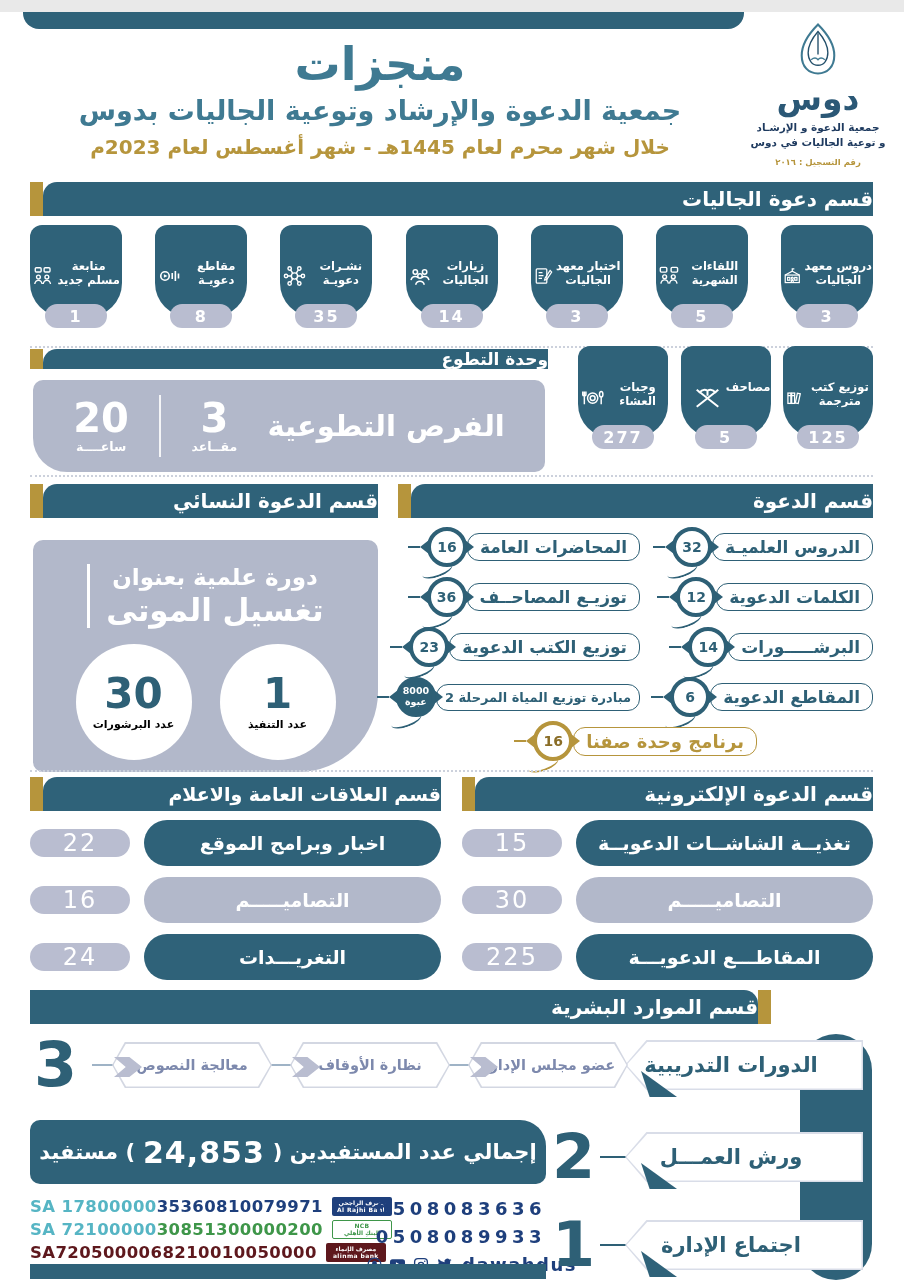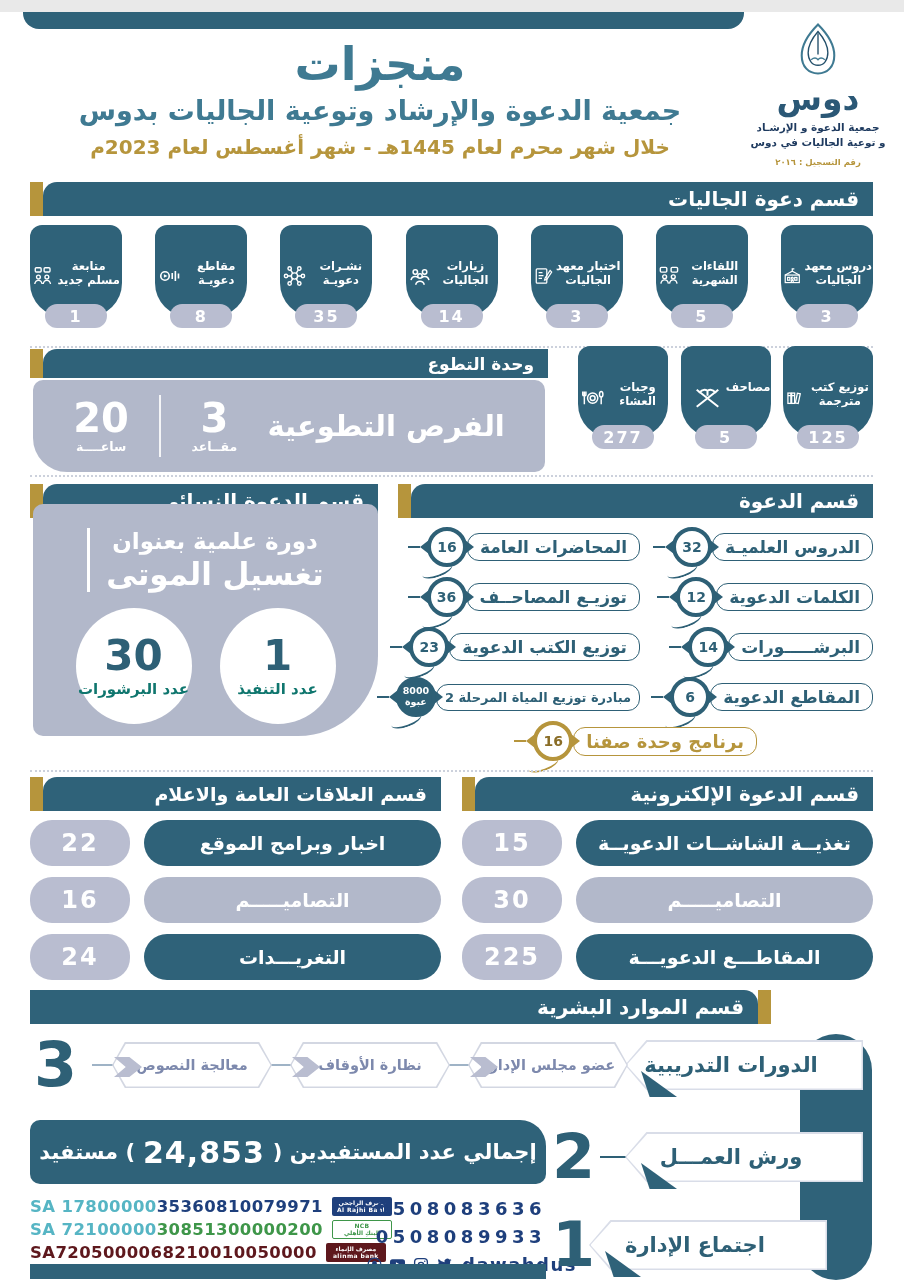--- a/index.html
+++ b/index.html
@@ -10,21 +10,21 @@
   }
   *{box-sizing:border-box;margin:0;padding:0}
   html,body{background:#e9e9e9}
   body{font-family:"DejaVu Sans", sans-serif;}
   .page{position:relative;width:904px;height:1280px;background:#fff;margin:12px auto;overflow:hidden;direction:rtl}
 
   
   .abs{position:absolute}
   .sec-head{display:flex;height:34px}
   .sh-bar{flex:1;background:var(--teal);color:#fff;font-weight:bold;font-size:20px;
-          display:flex;align-items:center;padding:0 14px;border-radius:14px 0 0 0;justify-content:flex-start}
+          display:flex;align-items:center;padding:0 0;border-radius:14px 0 0 0;justify-content:flex-start}
   .sh-gold{width:13px;background:var(--gold)}
   .dotline{position:absolute;border-top:2px dotted #ccd1dc;height:0}
 
   
   .top-strip{position:absolute;left:23px;top:0;width:721px;height:17px;background:var(--teal);border-radius:0 0 16px 16px}
   .hdr{position:absolute;left:30px;top:26px;width:700px;text-align:center}
   .hdr h1{font-size:46px;color:var(--teal-title);font-weight:bold;line-height:1.15}
   .hdr h2{font-size:27px;color:var(--teal-title);font-weight:bold;margin-top:4px}
   .hdr .period{font-size:20px;color:var(--gold);font-weight:bold;margin-top:9px}
   .logo{position:absolute;left:742px;top:10px;width:152px;text-align:center}
@@ -46,30 +46,30 @@
   
   .vol-panel{position:absolute;left:33px;top:368px;width:512px;height:92px;background:var(--gray);
              border-radius:10px 10px 10px 34px;display:flex;align-items:center;justify-content:space-evenly;padding:0 10px}
   .vol-title{color:#fff;font-weight:bold;font-size:29px}
   .vstat{text-align:center;color:#fff;font-weight:bold}
   .vstat .vn{font-size:40px;line-height:1}
   .vstat .vl{font-size:12.5px;margin-top:1px}
   .vdiv{width:2px;height:62px;background:#fff;opacity:.85}
 
   
-  .wpanel{position:absolute;left:33px;top:492px;width:345px;height:232px;background:var(--gray);
+  .wpanel{position:absolute;left:33px;top:528px;width:345px;height:232px;background:var(--gray);
           border-radius:10px 10px 80px 10px;text-align:center}
   .course{display:inline-block;margin-top:24px;border-left:3px solid #fff;padding-left:16px;text-align:center}
   .course .c1{color:#fff;font-weight:bold;font-size:23px}
   .course .c2{color:#fff;font-weight:bold;font-size:31px;margin-top:2px}
   .wcircles{display:flex;justify-content:center;gap:28px;margin-top:16px}
   .wcircle{width:116px;height:116px;background:#fff;border-radius:50%;
            display:flex;flex-direction:column;align-items:center;justify-content:center}
   .wcircle .wn{font-size:42px;font-weight:bold;color:var(--teal-text);line-height:1}
-  .wcircle .wl{font-size:15px;font-weight:bold;color:#0f766e;margin-top:3px}
+  .wcircle .wl{font-size:11px;font-weight:bold;color:#000000;margin-top:3px}
 
   
   .dcol{position:absolute;display:flex;flex-direction:column;gap:8px}
   .ditem{display:flex;align-items:center;height:42px}
   .ibox{border:1.5px solid var(--teal-text);border-radius:12px;padding:3px 12px;color:var(--teal-text);
         font-weight:bold;font-size:17px;background:#fff;white-space:nowrap}
   .ibox.small{font-size:13px;padding:5px 8px}
   .badge{position:relative;width:54px;height:44px;flex:none;margin-right:-7px}
   .badge::before{content:"";position:absolute;right:0;top:50%;transform:translateY(-50%);
                  border-top:7px solid transparent;border-bottom:7px solid transparent;border-left:9px solid var(--teal-text)}
@@ -88,21 +88,21 @@
   .gold-item .ring{border-color:var(--gold);color:#8a6d26}
   .gold-item .arc{border-bottom-color:var(--gold)}
   .gold-item .stub{background:var(--gold)}
 
   
   .prow{display:flex;align-items:center;height:46px;gap:14px}
   .pbar{flex:1;height:46px;border-radius:23px;display:flex;align-items:center;justify-content:center;
         color:#fff;font-weight:bold;font-size:19px}
   .pbar.teal{background:var(--teal)}
   .pbar.gray{background:var(--gray)}
-  .pnum{width:100px;height:46px;background:var(--pill);border-radius:22px;color:#fff;font-weight:bold;
+  .pnum{width:100px;height:28px;background:var(--pill);border-radius:22px;color:#fff;font-weight:normal;
         font-size:24px;display:flex;align-items:center;justify-content:center;letter-spacing:2px}
 
   
   .bracket{position:absolute;left:800px;top:1022px;width:72px;height:246px;background:var(--teal);border-radius:36px}
   .hline{position:absolute;height:2px;background:var(--teal-text)}
   .harrow{position:absolute;width:238px;height:50px;z-index:3}
   .aout{position:absolute;inset:0;background:#d9dde8;clip-path:polygon(0 50%,9% 0,100% 0,100% 100%,9% 100%)}
   .ain{position:absolute;inset:1.5px;background:#fff;clip-path:polygon(0 50%,9% 0,100% 0,100% 100%,9% 100%);
        display:flex;align-items:center;justify-content:center;color:var(--teal-text);font-weight:bold;font-size:21px;padding-right:26px}
   .anotch{position:absolute;left:16px;bottom:-7px;width:36px;height:26px;background:var(--teal);
@@ -238,21 +238,21 @@
         <circle cx="8" cy="13" r="1.8"></circle>
           <circle cx="16" cy="13" r="1.8"></circle>
         <path d="M4.5 19.6c.4-2.3 1.9-3.5 3.5-3.5s3.1 1.2 3.5 3.5M12.5 19.6c.4-2.3 1.9-3.5 3.5-3.5s3.1 1.2 3.5 3.5"></path>
       </svg>
       <div class="tpill">1</div>
     </div>
   </div>
 
   <div class="dotline" style="left:30px;top:334px;width:843px"></div>
 
-  <div class="sec-head abs" style="left:30px;top:337px;width:518px;height:29px">
+  <div class="sec-head abs" style="left:30px;top:337px;width:518px;height:20px">
     <div class="sh-bar" style="font-size:17px">وحدة التطوع</div>
     <div class="sh-gold"></div>
   </div>
   <div class="vol-panel">
     <div class="vol-title">الفرص التطوعية</div>
     <div class="vstat">
       <div class="vn">3</div>
       <div class="vl">مقــاعد</div>
     </div>
     <div class="vdiv"></div>
@@ -479,21 +479,21 @@
   <div class="hline" style="left:600px;top:1144px;width:36px"></div>
   <div class="bignum" style="left:552px;top:1114px">2</div>
   <div class="harrow" style="left:625px;top:1120px">
     <div class="aout"></div>
     <div class="ain">ورش العمـــل</div>
     <div class="anotch"></div>
   </div>
 
   <div class="hline" style="left:600px;top:1232px;width:36px"></div>
   <div class="bignum" style="left:552px;top:1202px">1</div>
-  <div class="harrow" style="left:589px;top:1208px">
+  <div class="harrow" style="left:625px;top:1208px">
     <div class="aout"></div>
     <div class="ain">اجتماع الإدارة</div>
     <div class="anotch"></div>
   </div>
 
   <div class="benef">
     <span class="bp">إجمالي عدد المستفيدين (</span>
     <span class="bv">24,853</span>
     <span class="bp">) مستفيد</span>
   </div>

